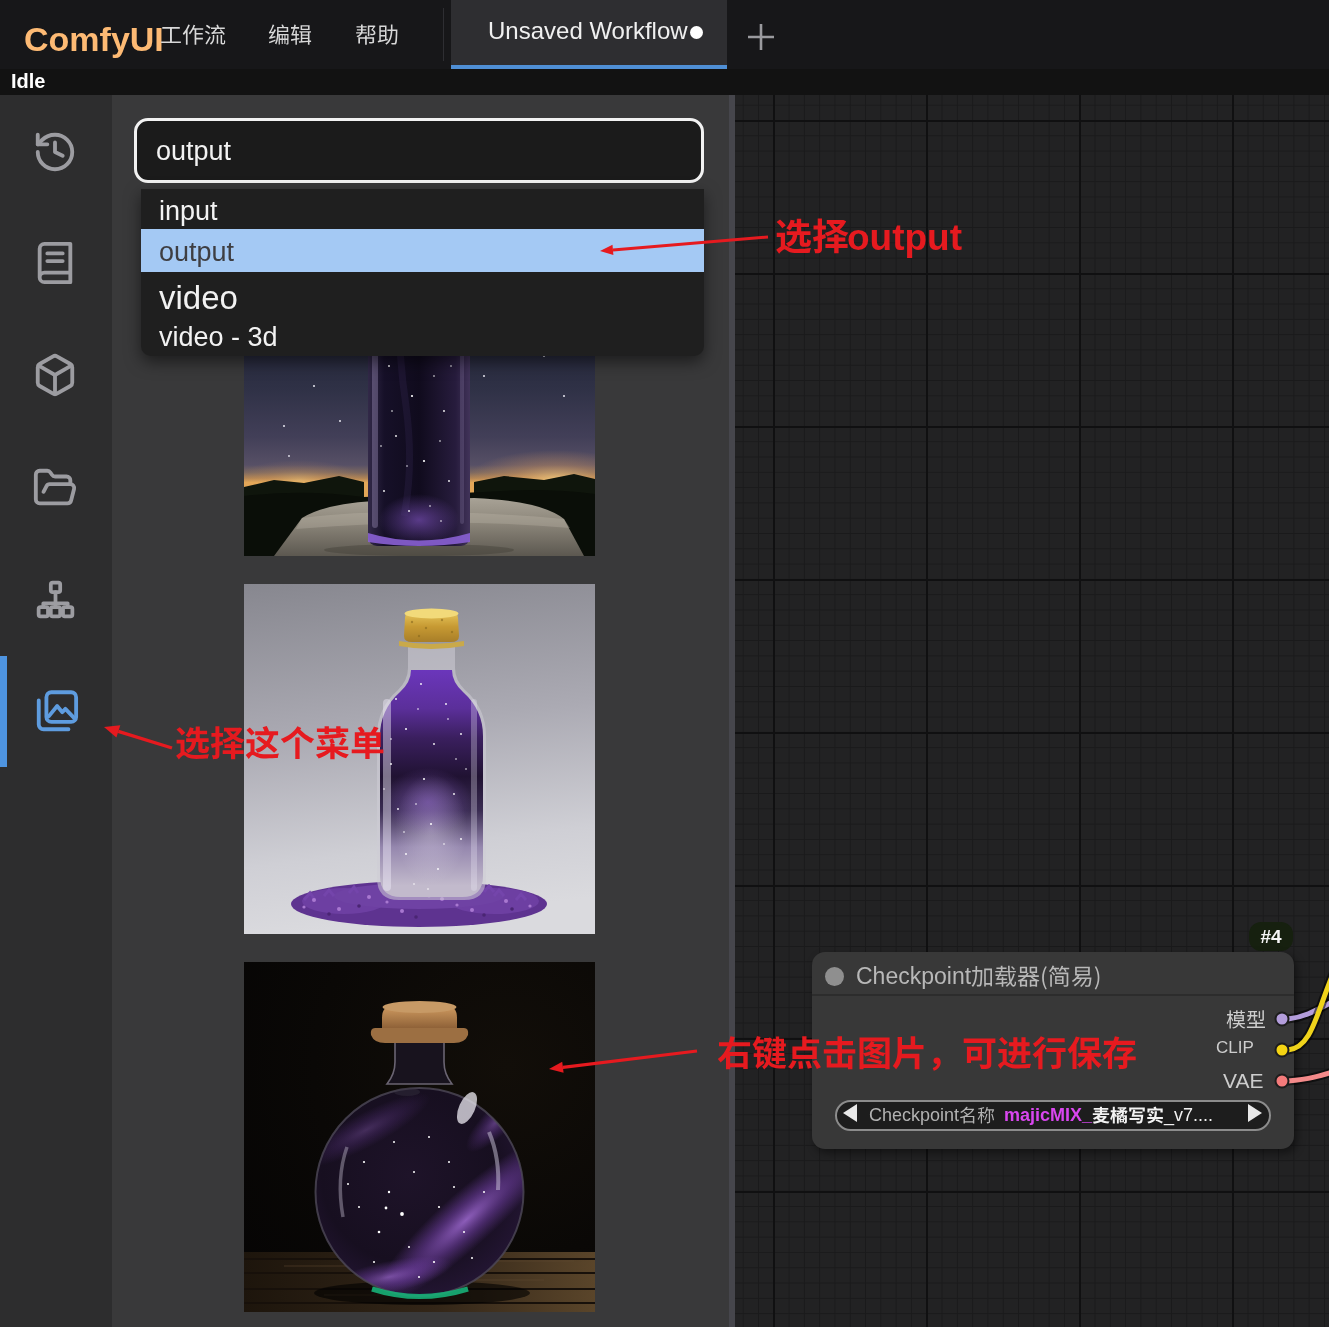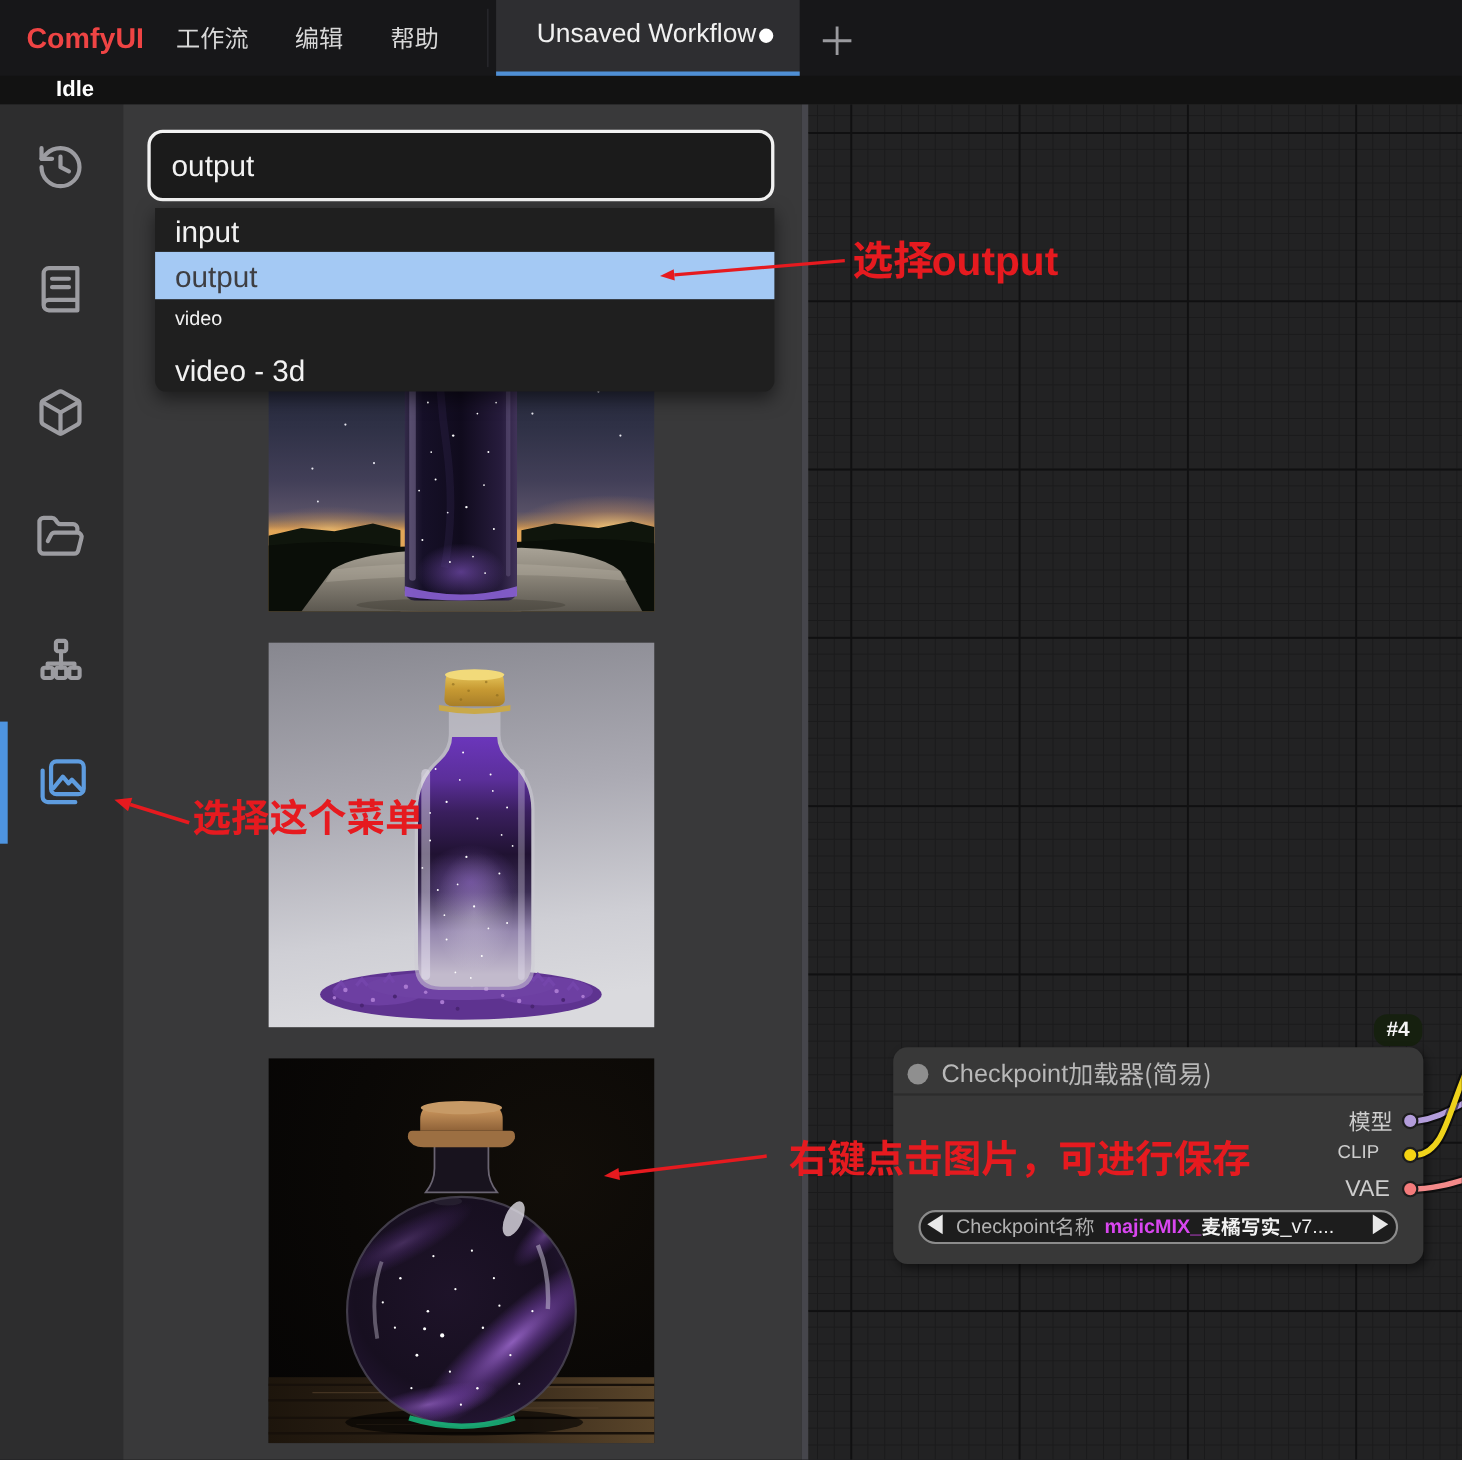--- a/index.html
+++ b/index.html
@@ -1,30 +1,30 @@
 <!DOCTYPE html>
 <html><head><meta charset="utf-8"><style>
 *{margin:0;padding:0;box-sizing:border-box}
 html,body{width:1329px;height:1327px;background:#222223;overflow:hidden}
 body{font-family:"Liberation Sans",sans-serif;position:relative}
 .abs{position:absolute}
 </style></head><body>
 
 <div class="abs" style="left:0;top:0;width:1329px;height:69px;background:#171719;"></div>
-<div class="abs" style="left:24px;top:20px;font-size:26px;font-weight:bold;color:#ef4444;letter-spacing:0px;">ComfyUI</div>
+<div class="abs" style="left:24px;top:20px;font-size:34px;font-weight:bold;color:#fdba74;letter-spacing:0px;">ComfyUI</div>
 <div class="abs" style="left:443px;top:8px;width:1px;height:53px;background:#2e2e32;"></div>
 <div class="abs" style="left:451px;top:0px;width:276px;height:69px;background:#2e2e31;"></div>
 <div class="abs" style="left:451px;top:65px;width:276px;height:4px;background:#4f8fd5;"></div>
 <div class="abs" style="left:466px;top:17px;font-size:24px;color:#f0f0f0;margin-left:22px;">Unsaved Workflow</div>
 <div class="abs" style="left:690px;top:26px;width:13px;height:13px;border-radius:50%;background:#fff;"></div>
 <svg class="abs" style="left:742px;top:18px" width="38" height="38" viewBox="0 0 38 38">
     <path d="M19 6 V32 M6 19 H32" stroke="#9a9a9e" stroke-width="2.6"></path>
   </svg>
 <div class="abs" style="left:0;top:69px;width:1329px;height:26px;background:#121212;"></div>
-<div class="abs" style="left:11px;top:70px;font-size:20px;font-weight:bold;color:#fff;margin-left:40px;">Idle</div>
+<div class="abs" style="left:11px;top:70px;font-size:20px;font-weight:bold;color:#fff;">Idle</div>
 
 <div class="abs" style="left:0;top:95px;width:112px;height:1232px;background:#2d2d2e;"></div>
 <div class="abs" style="left:112px;top:95px;width:617px;height:1232px;background:#39393a;"></div>
 <div class="abs" style="left:729px;top:95px;width:6px;height:1232px;background:#46464c;"></div>
 
 <svg class="abs" style="left:32px;top:129px" width="46" height="46" viewBox="0 0 24 24">
     <g fill="none" stroke="#9c9ca1" stroke-width="2" stroke-linecap="round" stroke-linejoin="round">
       <path d="M3 12a9 9 0 1 0 9-9 9.75 9.75 0 0 0-6.74 2.74L3 8"></path>
       <path d="M3 3v5h5"></path>
       <path d="M12 7v5l4 2"></path>
@@ -357,21 +357,21 @@
 <ellipse cx="175.5" cy="45" rx="37" ry="6" fill="#c79a66"></ellipse>
 <ellipse cx="163" cy="130" rx="13" ry="4" fill="#3a3444" opacity="0.4"></ellipse>
 </svg>
 
 <div class="abs" style="left:134px;top:118px;width:570px;height:65px;background:#1b1b1b;border:3px solid #f2f2f2;border-radius:14px;"></div>
 <div class="abs" style="left:156px;top:136px;font-size:27px;color:#f2f2f2;">output</div>
 <div class="abs" style="left:141px;top:189px;width:563px;height:167px;background:#1f1f1f;border-radius:0 0 10px 10px;box-shadow:0 6px 16px rgba(0,0,0,0.5);"></div>
 <div class="abs" style="left:141px;top:229px;width:563px;height:43px;background:#a4c9f4;"></div>
 <div class="abs" style="left:159px;top:196px;font-size:27px;color:#f2f2f2;">input</div>
 <div class="abs" style="left:159px;top:237px;font-size:27px;color:#3e3e42;">output</div>
-<div class="abs" style="left:159px;top:279px;font-size:18px;color:#f2f2f2;">video</div>
+<div class="abs" style="left:159px;top:279px;font-size:33px;color:#f2f2f2;">video</div>
 <div class="abs" style="left:159px;top:322px;font-size:27px;color:#f2f2f2;">video - 3d</div>
 
 <div class="abs" style="left:735px;top:95px;width:594px;height:1232px;
 background-color:#222223;
 background-image:
  linear-gradient(#101011 2px, transparent 2px),
  linear-gradient(90deg,#101011 2px, transparent 2px),
  linear-gradient(#1a1a1b 1px, transparent 1px),
  linear-gradient(90deg,#1a1a1b 1px, transparent 1px);
 background-size:153px 153px,153px 153px,15.3px 15.3px,15.3px 15.3px;

